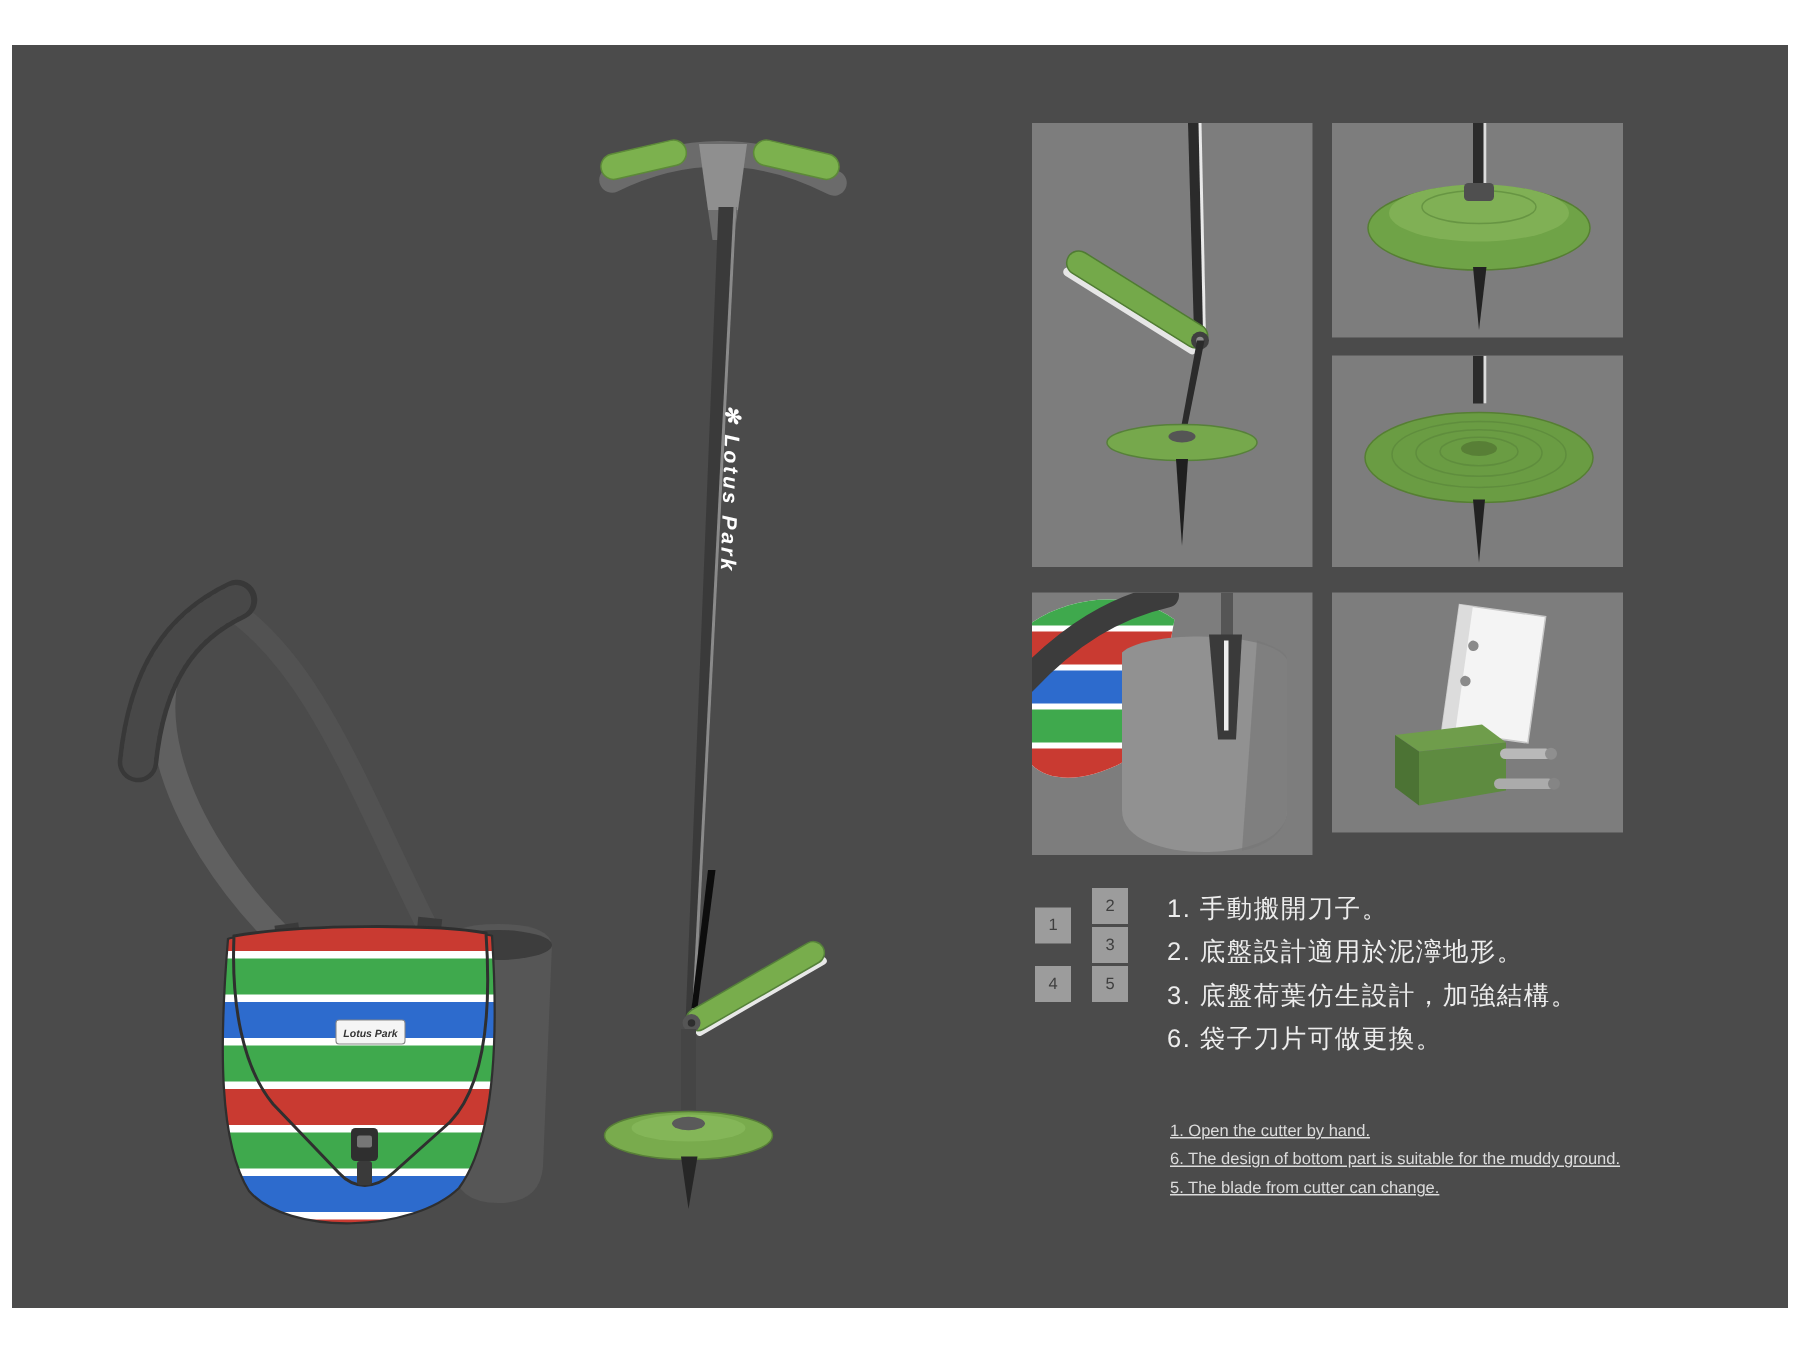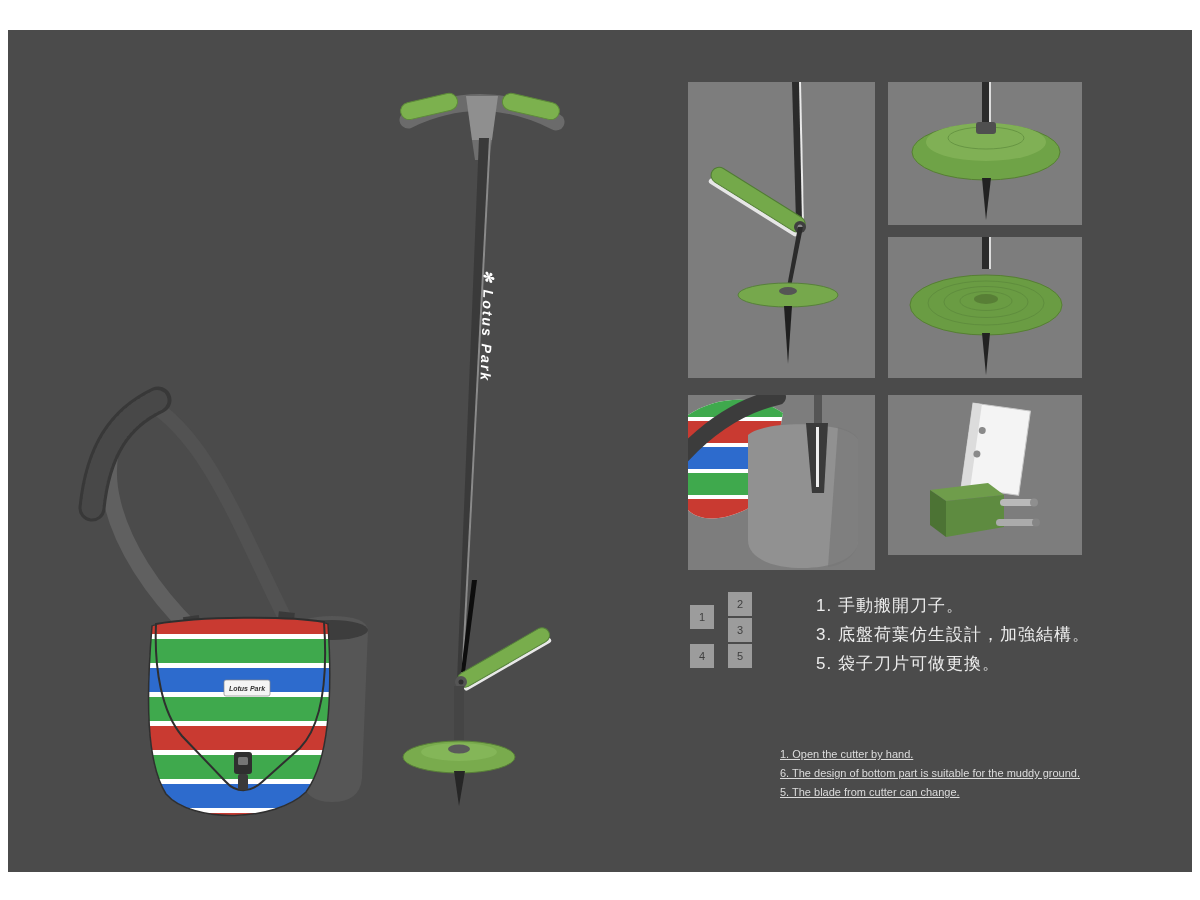--- a/index.html
+++ b/index.html
@@ -26,21 +26,21 @@
   .lg-cell{
     position:absolute;width:24px;height:24px;background:#9c9c9c;color:#3f3f3f;
     font-size:11px;display:flex;align-items:center;justify-content:center;
   }
   .lg-1{left:0;top:13px;}
   .lg-2{left:38px;top:0;}
   .lg-3{left:38px;top:26px;}
   .lg-4{left:0;top:52px;}
   .lg-5{left:38px;top:52px;}
 
-  .zh-list{position:absolute;left:808px;top:561px;width:330px;color:#ededed;}
+  .zh-list{position:absolute;left:770px;top:561px;width:330px;color:#ededed;}
   .zh-list .line{font-size:17px;line-height:29px;letter-spacing:1px;white-space:nowrap;}
 
   .en-list{position:absolute;left:772px;top:715px;width:400px;color:#dcdcdc;}
   .en-list .line{font-size:11px;line-height:19px;white-space:nowrap;text-decoration:underline;}
 </style>
 </head>
 <body>
 
 <div class="board">
 
@@ -228,22 +228,23 @@
   <div class="legend">
     <div class="lg-cell lg-1">1</div>
     <div class="lg-cell lg-2">2</div>
     <div class="lg-cell lg-3">3</div>
     <div class="lg-cell lg-4">4</div>
     <div class="lg-cell lg-5">5</div>
   </div>
 
   <div class="zh-list">
     <div class="line">1. 手動搬開刀子。</div>
+    <div class="line">2. 底盤設計適用於泥濘地形。</div>
     <div class="line">3. 底盤荷葉仿生設計，加強結構。</div>
-    <div class="line">5. 袋子刀片可做更換。</div>
+    <div class="line">6. 袋子刀片可做更換。</div>
   </div>
 
   <div class="en-list">
     <div class="line">1. Open the cutter by hand.</div>
     <div class="line">6. The design of bottom part is suitable for the muddy ground.</div>
     <div class="line">5. The blade from cutter can change.</div>
   </div>
 
 </div>
 

